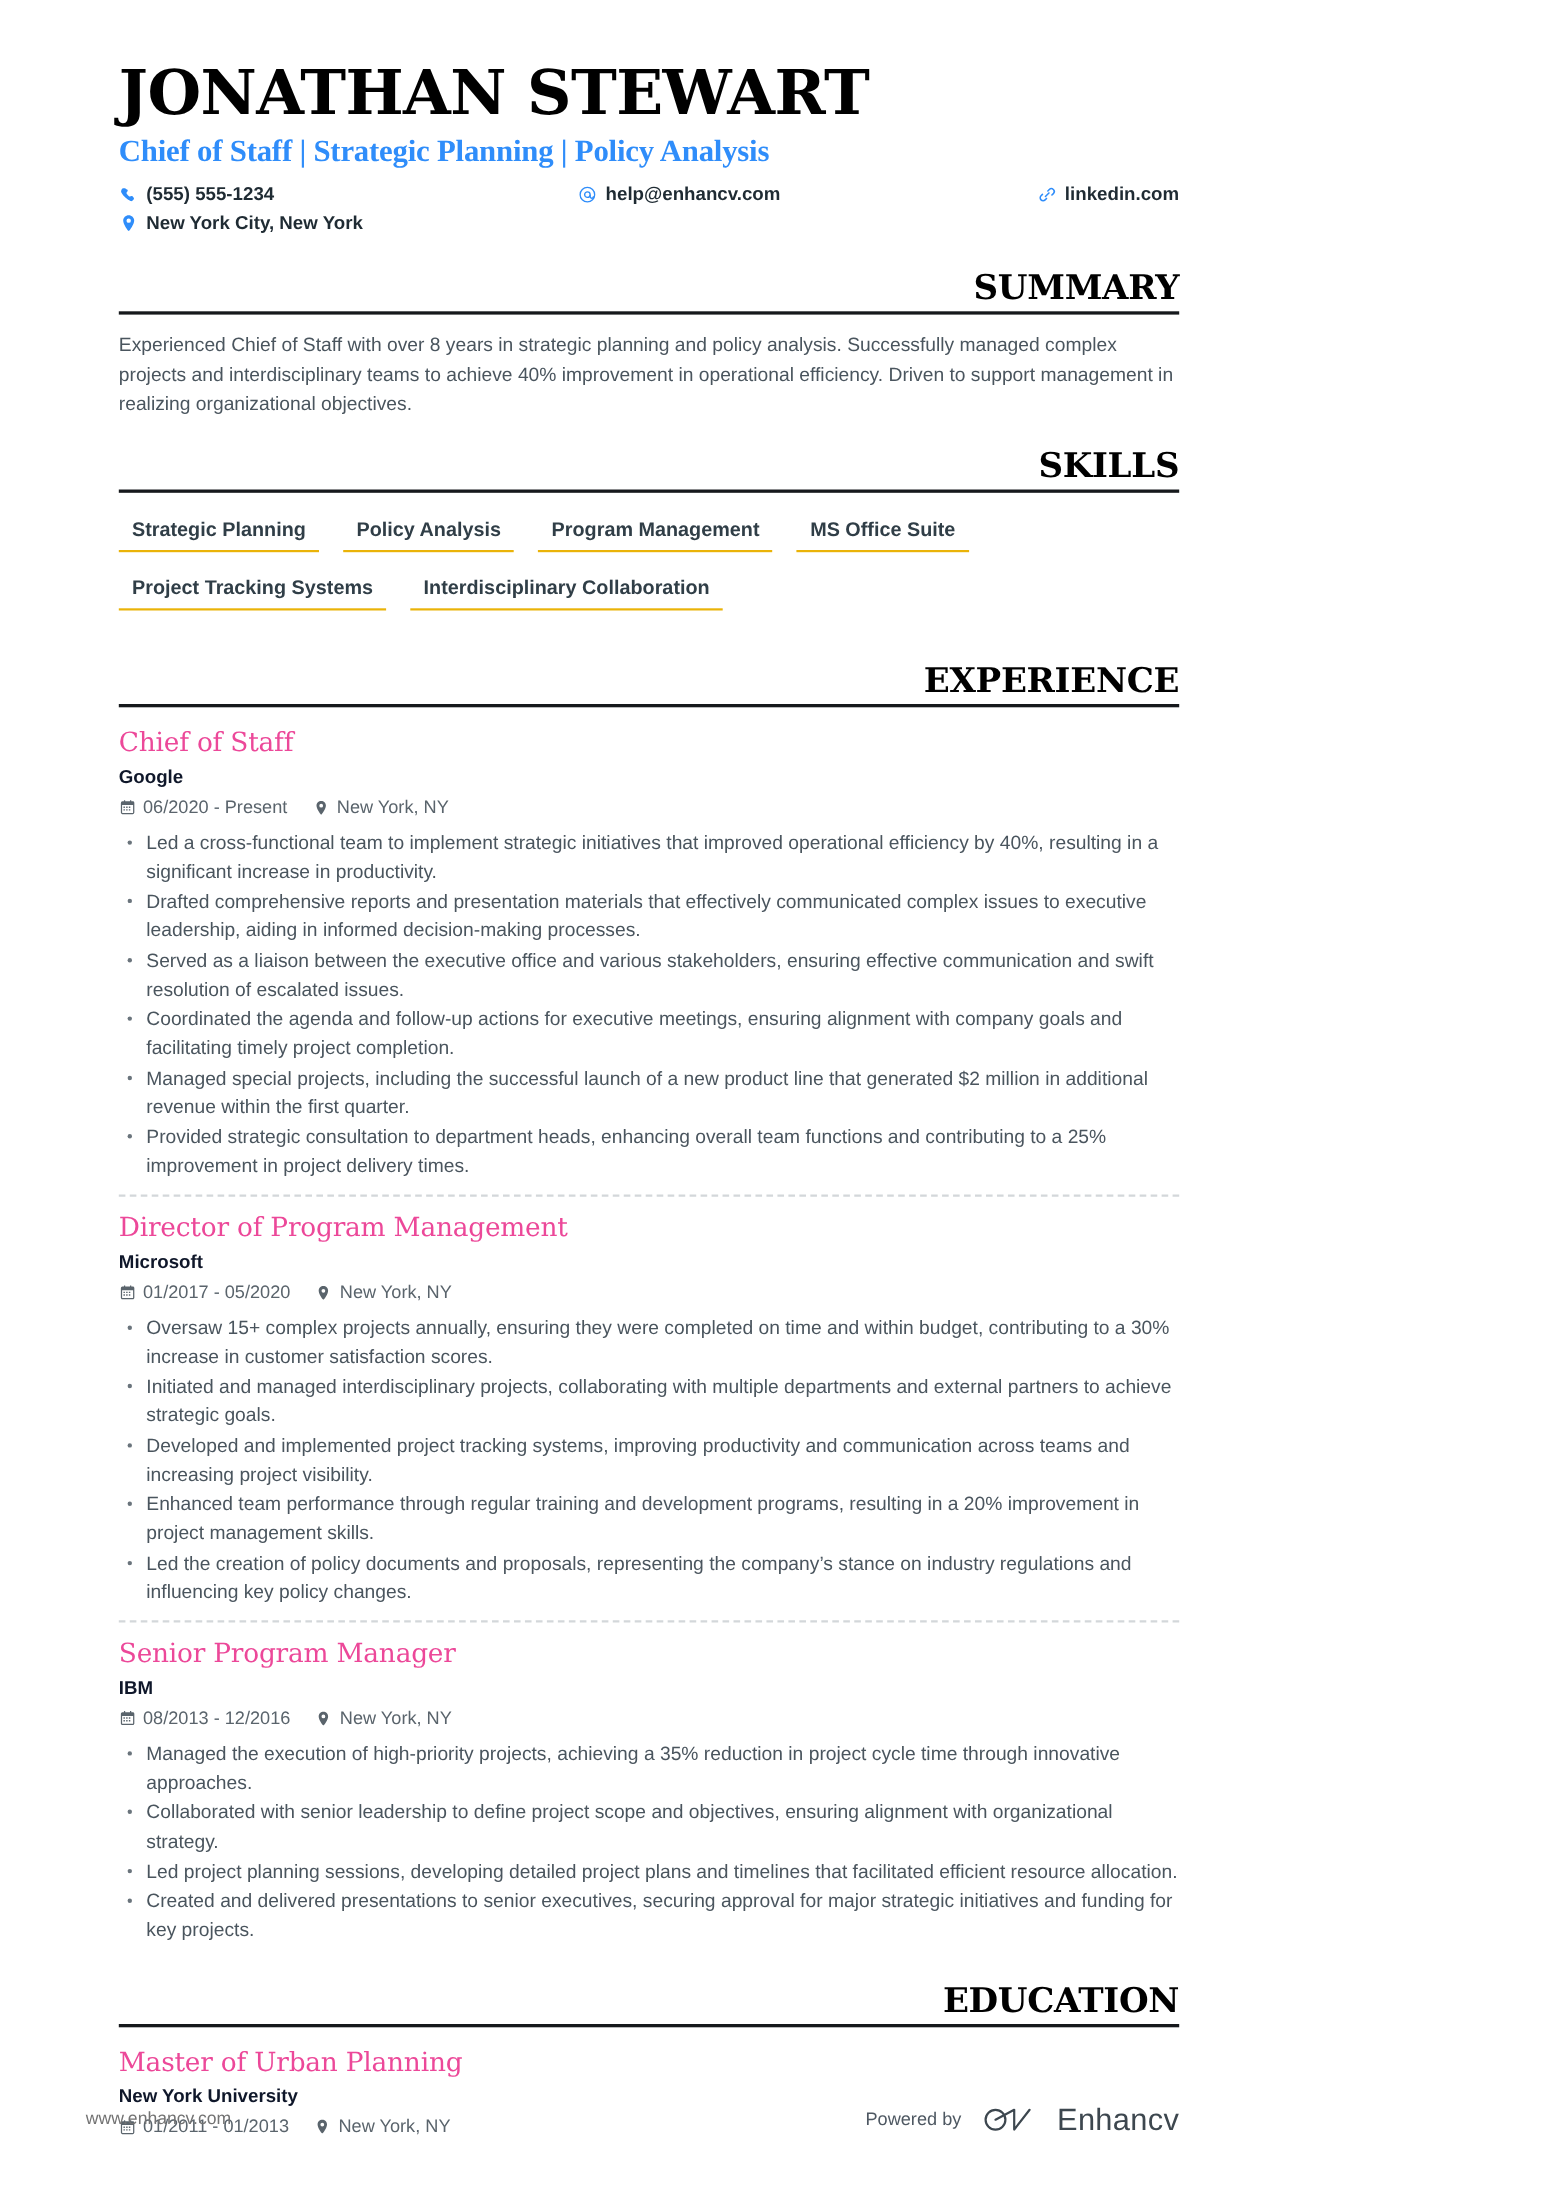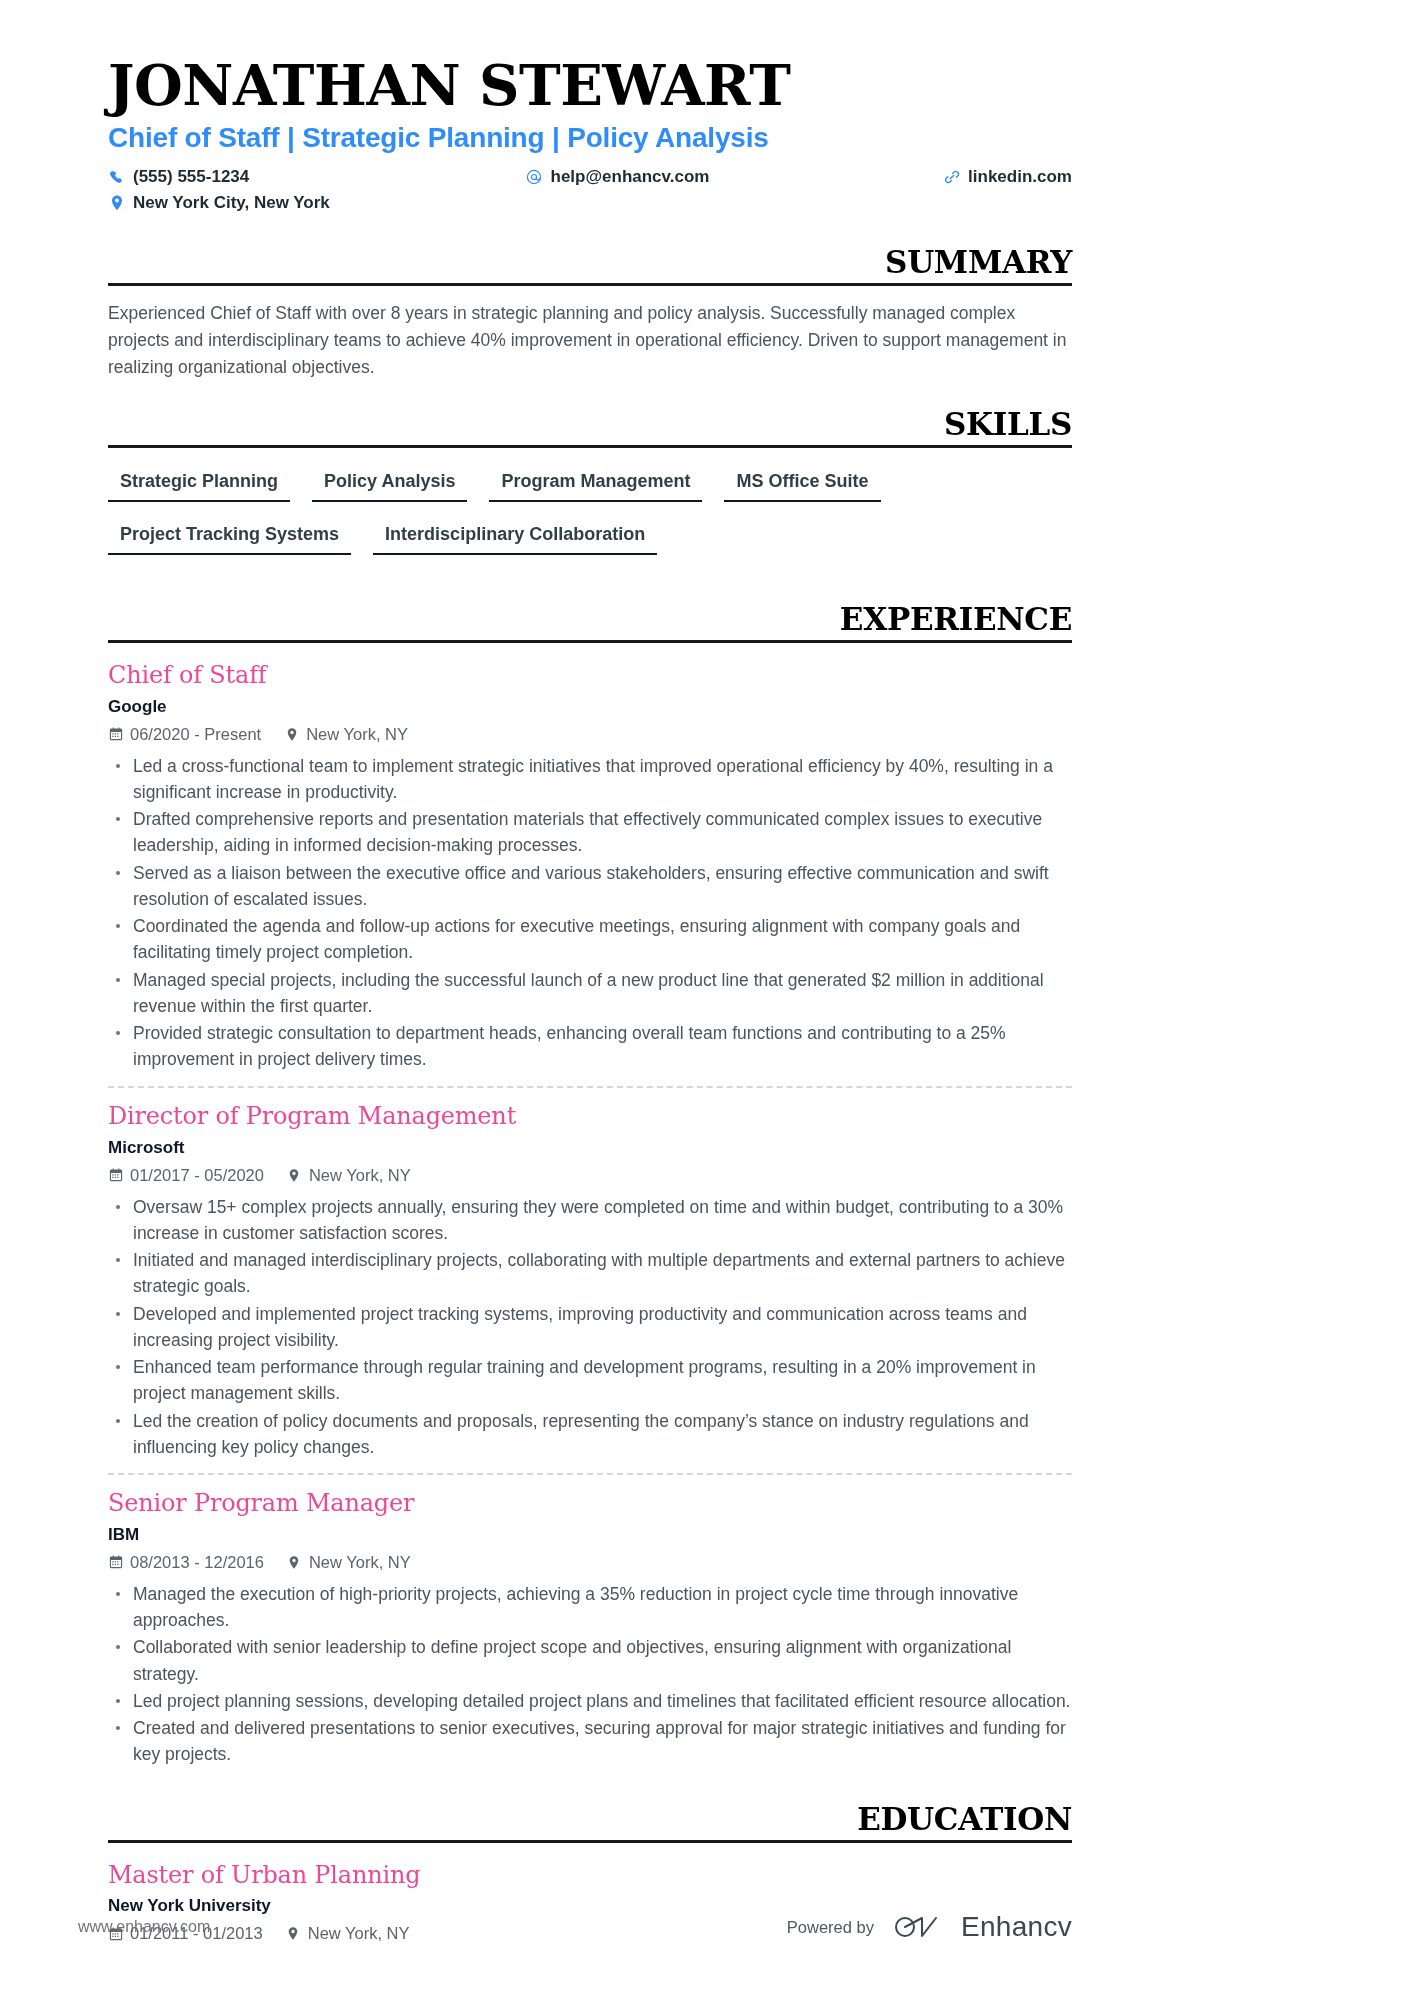--- a/index.html
+++ b/index.html
@@ -30,21 +30,21 @@
     font-family: "DejaVu Serif", serif;
     font-weight: 700;
     font-size: 56px;
     line-height: 1.06;
     letter-spacing: -0.5px;
     color: #000000;
     text-transform: uppercase;
   }
 
   .headline {
-    font-family: Liberation Sans, sans-serif;
+    font-family: Liberation Serif, serif;
     font-weight: 700;
     font-size: 28px;
     line-height: 1.25;
     color: #2f8dfa;
     margin-top: 5px;
     letter-spacing: -0.2px;
   }
 
   .contact-grid {
     margin-top: 9px;
@@ -118,21 +118,21 @@
     display: flex;
     flex-wrap: wrap;
     gap: 0px 22px;
     margin-top: 4px;
   }
 
   .skill-chip {
     font-size: 18px;
     font-weight: 700;
     color: #303e47;
-    border-bottom: 2px solid #0f172a;
+    border-bottom: 2px solid #eab308;
     padding: 9px 12px 8px 12px;
     margin-bottom: 13px;
     white-space: nowrap;
   }
 
   
   .entry { padding-top: 4px; }
 
   .entry + .entry {
     border-top: 2px dashed #d3d7da;

